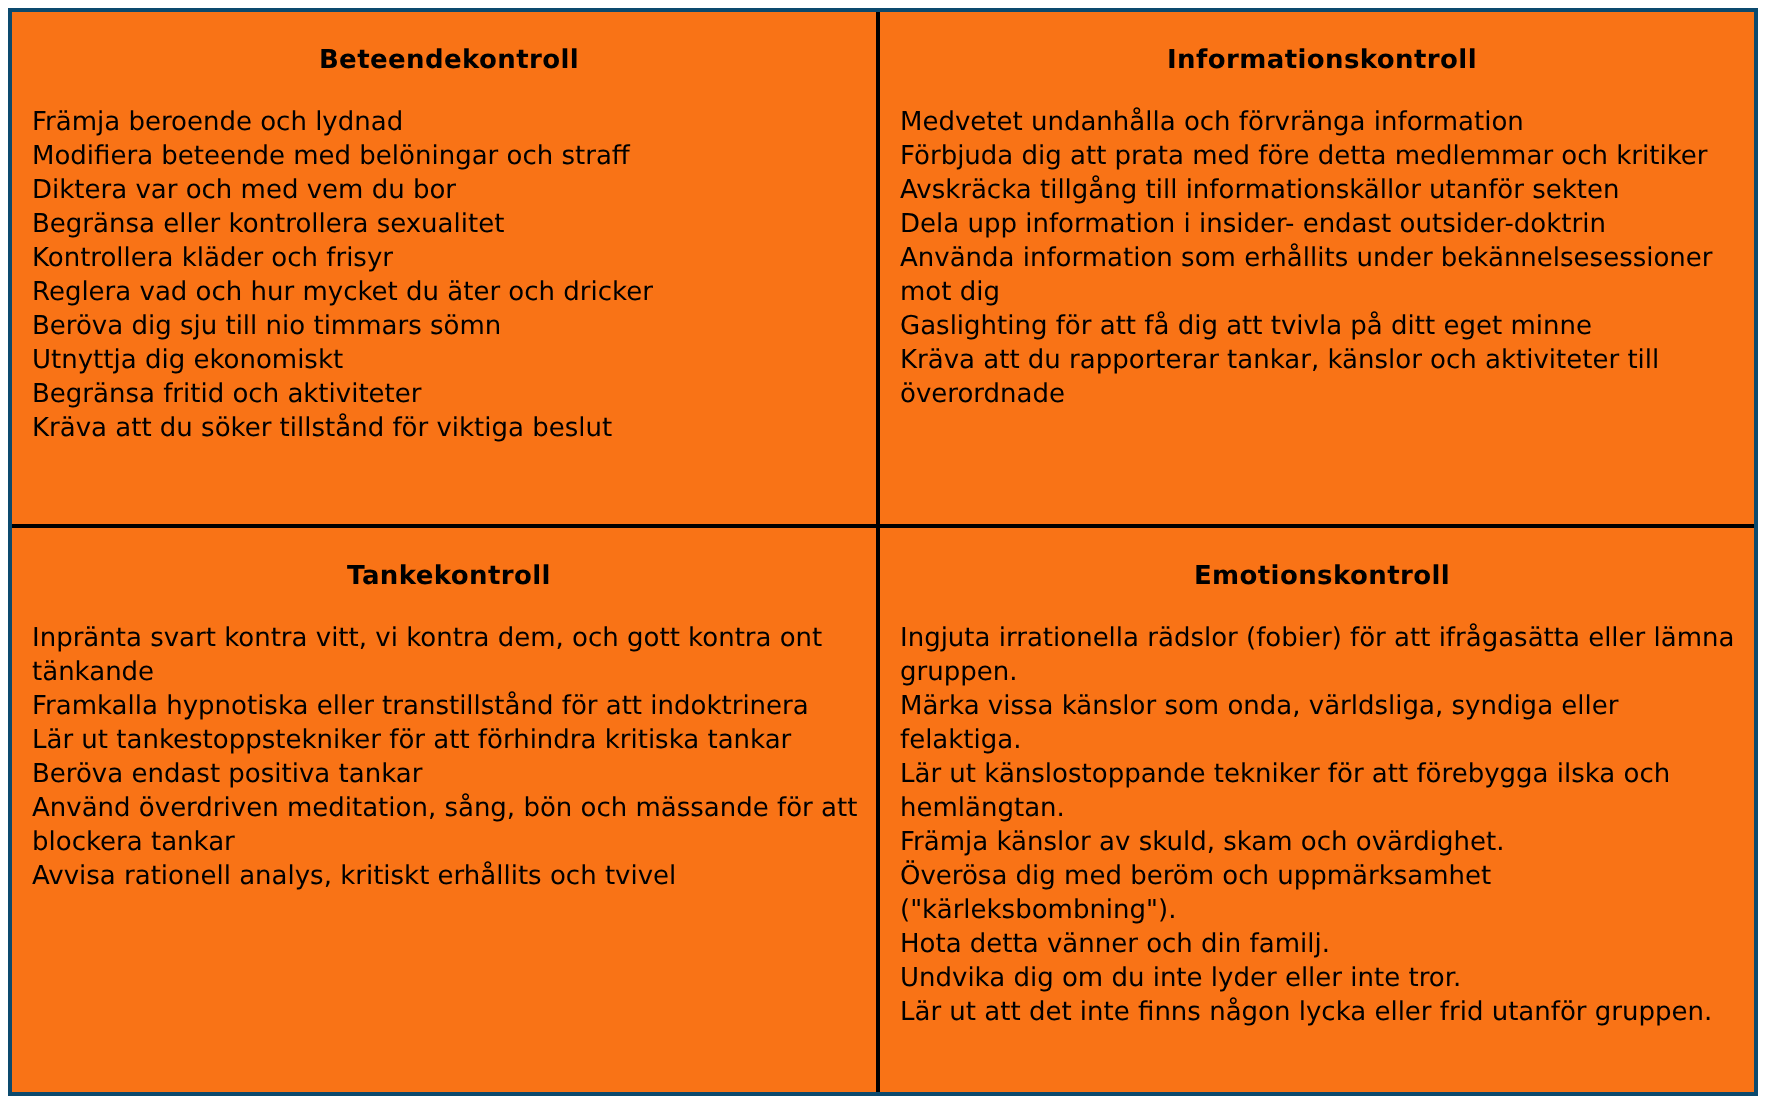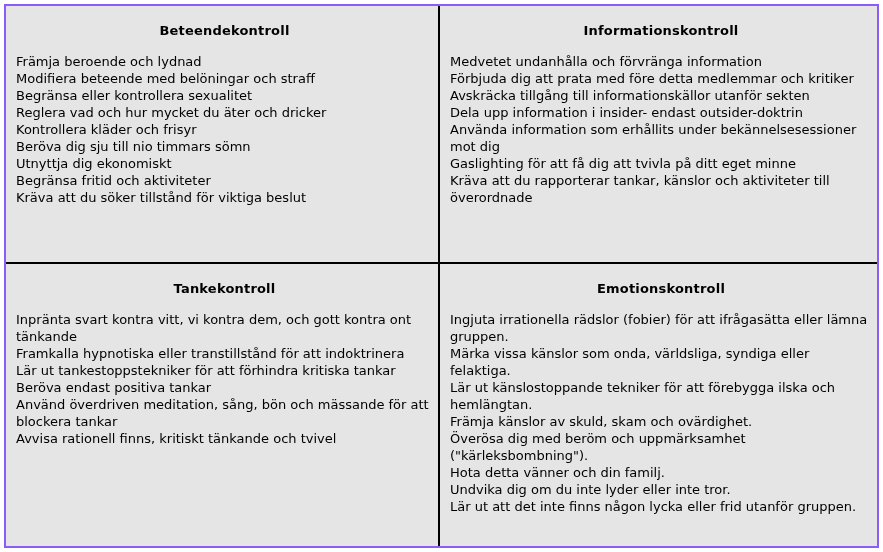--- a/index.html
+++ b/index.html
@@ -5,25 +5,25 @@
   * { margin: 0; padding: 0; box-sizing: border-box; }
   html, body {
     width: 883px; height: 552px;
     background: #ffffff;
     font-family: "DejaVu Sans", "Liberation Sans", sans-serif;
   }
   .bite-table {
     position: absolute;
     left: 4px; top: 4px;
     width: 875px; height: 544px;
-    border: 2px solid #8b5cf6;
+    border: 2px solid #0c4a6e;
     display: grid;
     grid-template-columns: 434px 1fr;
     grid-template-rows: 258px 1fr;
-    background: #e5e5e5;
+    background: #f97316;
   }
   .cell {
     padding: 16px 5px 0 10px;
     color: #000000;
     overflow: hidden;
   }
   .cell.col-left  { border-right: 2px solid #000000; }
   .cell.row-top   { border-bottom: 2px solid #000000; }
   .cell-title {
     text-align: center;
@@ -42,23 +42,24 @@
 <body>
 
 <div class="bite-table">
 
   <div class="cell col-left row-top">
     <div class="cell-title">Beteendekontroll</div>
     <div class="cell-items">
 
     <div class="item">Främja beroende och lydnad</div>
         <div class="item">Modifiera beteende med belöningar och straff</div>
+        <div class="item">Diktera var och med vem du bor</div>
         <div class="item">Begränsa eller kontrollera sexualitet</div>
+        <div class="item">Kontrollera kläder och frisyr</div>
         <div class="item">Reglera vad och hur mycket du äter och dricker</div>
-        <div class="item">Kontrollera kläder och frisyr</div>
         <div class="item">Beröva dig sju till nio timmars sömn</div>
         <div class="item">Utnyttja dig ekonomiskt</div>
         <div class="item">Begränsa fritid och aktiviteter</div>
         <div class="item">Kräva att du söker tillstånd för viktiga beslut</div>
       </div>
   </div>
 
   <div class="cell row-top">
     <div class="cell-title">Informationskontroll</div>
     <div class="cell-items">
@@ -75,21 +76,21 @@
 
   <div class="cell col-left">
     <div class="cell-title">Tankekontroll</div>
     <div class="cell-items">
 
     <div class="item">Inpränta svart kontra vitt, vi kontra dem, och gott kontra ont tänkande</div>
         <div class="item">Framkalla hypnotiska eller transtillstånd för att indoktrinera</div>
         <div class="item">Lär ut tankestoppstekniker för att förhindra kritiska tankar</div>
         <div class="item">Beröva endast positiva tankar</div>
         <div class="item">Använd överdriven meditation, sång, bön och mässande för att blockera tankar</div>
-        <div class="item">Avvisa rationell finns, kritiskt tänkande och tvivel</div>
+        <div class="item">Avvisa rationell analys, kritiskt erhållits och tvivel</div>
       </div>
   </div>
 
   <div class="cell">
     <div class="cell-title">Emotionskontroll</div>
     <div class="cell-items">
 
     <div class="item">Ingjuta irrationella rädslor (fobier) för att ifrågasätta eller lämna gruppen.</div>
         <div class="item">Märka vissa känslor som onda, världsliga, syndiga eller felaktiga.</div>
         <div class="item">Lär ut känslostoppande tekniker för att förebygga ilska och hemlängtan.</div>

